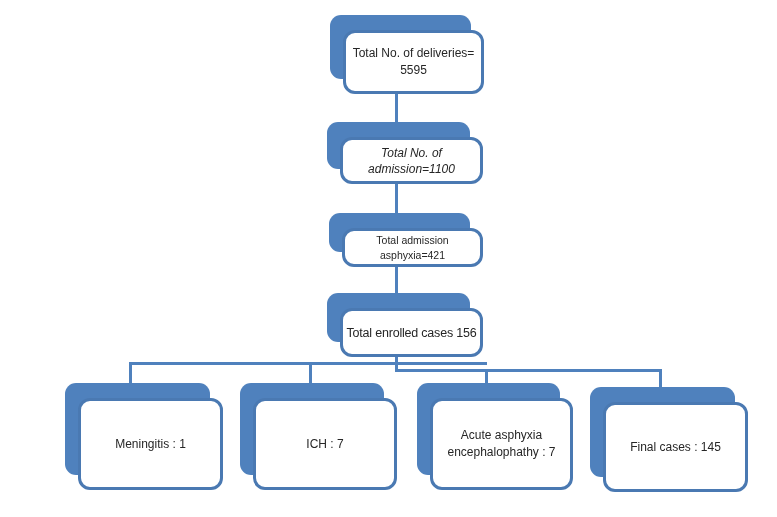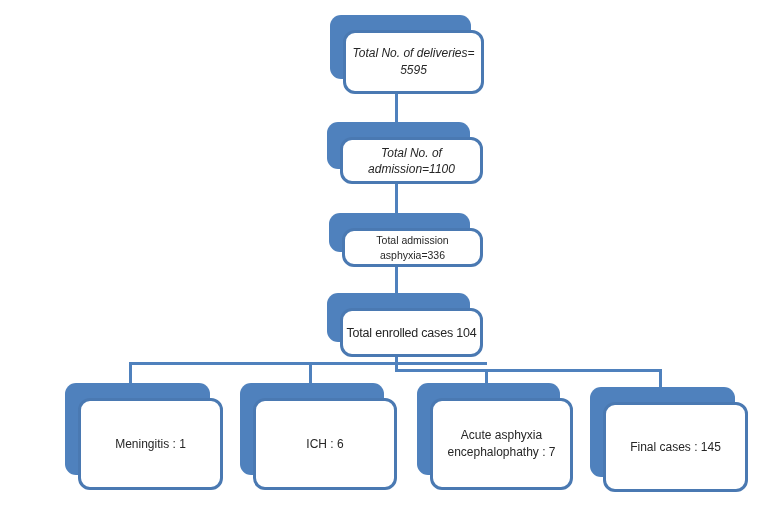--- a/index.html
+++ b/index.html
@@ -22,21 +22,21 @@
   }
   .node .face{
     position:absolute;left:13px;top:15px;background:#ffffff;
     border:3px solid var(--shape-border);border-radius:12px;
     box-sizing:border-box;
     display:flex;flex-direction:column;align-items:center;justify-content:center;
     text-align:center;color:var(--text);
   }
   .face .line{white-space:nowrap;}
   
-  .n1{left:330px;top:15px;}  .n1 .shadow,.n1 .face{width:141px;height:64px;font-style:italic;}
+  .n1{left:330px;top:15px;}  .n1 .shadow,.n1 .face{width:141px;height:64px;}
   .n1 .face{font-size:12px;line-height:17px;}
   .n2{left:327px;top:122px;} .n2 .shadow,.n2 .face{width:143px;height:47px;font-style:italic;}
   .n2 .face{font-size:12px;line-height:16px;}
   .n3{left:329px;top:213px;} .n3 .shadow,.n3 .face{width:141px;height:39px;}
   .n3 .face{font-size:10.5px;line-height:15px;}
   .n4{left:327px;top:293px;} .n4 .shadow,.n4 .face{width:143px;height:49px;}
   .n4 .face{font-size:12.5px;line-height:16px;letter-spacing:-0.2px;}
   .n5{left:65px;top:383px;}  .n5 .shadow,.n5 .face{width:145px;height:92px;}
   .n6{left:240px;top:383px;} .n6 .shadow,.n6 .face{width:144px;height:92px;}
   .n7{left:417px;top:383px;} .n7 .shadow,.n7 .face{width:143px;height:92px;}
@@ -84,42 +84,42 @@
     <div class="face">
       <div class="line">Total No. of</div>
       <div class="line">admission=1100</div>
     </div>
   </div>
 
   <div class="node n3">
     <div class="shadow"></div>
     <div class="face">
       <div class="line">Total admission</div>
-      <div class="line">asphyxia=336</div>
+      <div class="line">asphyxia=421</div>
     </div>
   </div>
 
   <div class="node n4">
     <div class="shadow"></div>
     <div class="face">
-      <div class="line">Total enrolled cases 104</div>
+      <div class="line">Total enrolled cases 156</div>
     </div>
   </div>
 
   <div class="node n5">
     <div class="shadow"></div>
     <div class="face">
       <div class="line">Meningitis : 1</div>
     </div>
   </div>
 
   <div class="node n6">
     <div class="shadow"></div>
     <div class="face">
-      <div class="line">ICH : 6</div>
+      <div class="line">ICH : 7</div>
     </div>
   </div>
 
   <div class="node n7">
     <div class="shadow"></div>
     <div class="face">
       <div class="line">Acute asphyxia</div>
       <div class="line">encephalophathy : 7</div>
     </div>
   </div>

